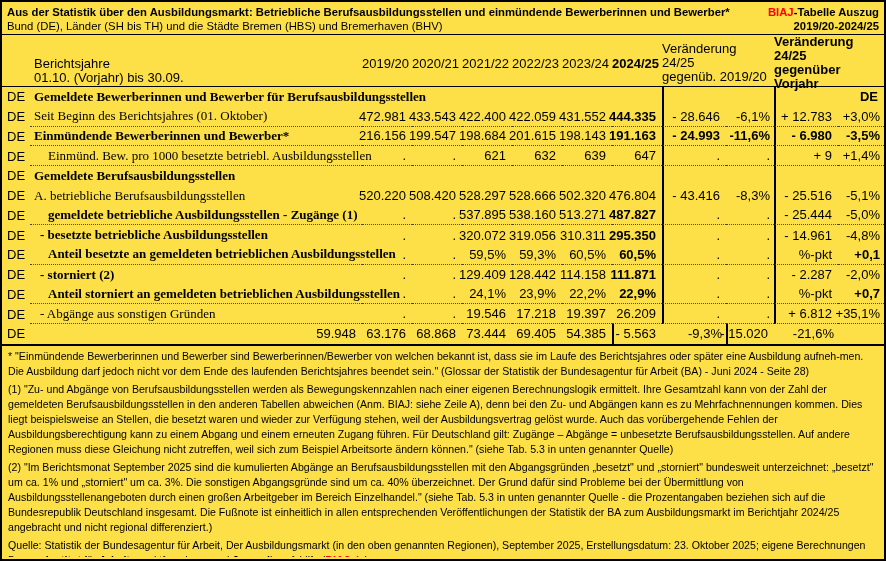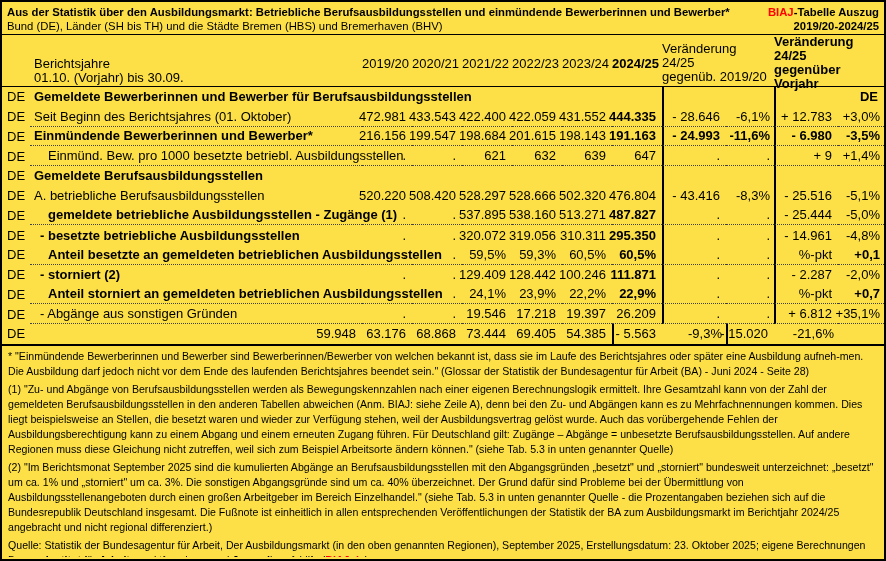--- a/index.html
+++ b/index.html
@@ -23,21 +23,21 @@
   .hlabel { padding-left:4px; line-height:14px; align-self:end; padding-bottom:6px; }
   .hyear { text-align:center; padding-right:6px; }
   .chg-head { grid-column:span 2; text-align:left; padding-right:4px; line-height:14px; }
 
   
   .tbody { border-bottom:2px solid #000; }
   .trow { height:19.75px; font-size:13px; }
   .trow > div { height:100%; box-sizing:border-box; display:flex; align-items:center; justify-content:flex-end;
                 padding-right:6px; white-space:nowrap; }
   .trow > .region { justify-content:flex-start; padding-left:5px; padding-right:0; }
-  .trow > .label { justify-content:flex-start; text-align:left; padding-right:2px; overflow:visible; }
+  .trow > .label { justify-content:flex-start; text-align:left; padding-right:2px; overflow:visible;font-family:Liberation Serif, serif; }
   .ind0 { padding-left:4px; } .ind1 { padding-left:10px; } .ind2 { padding-left:18px; }
   .span7 { grid-column:span 7; } .span2 { grid-column:span 2; }
   .bl { border-left:2px solid #000; }
   .pct { padding-right:4px !important; }
   .sep > div:not(.region) { border-bottom:1px dotted #444; }
 
   
   .notes { height:211px; box-sizing:border-box; padding:3px 6px 0 6px; font-size:10.6px; line-height:15px; overflow:hidden; }
   .notes p { margin:0 0 3px 0; }
 </style>
@@ -190,21 +190,21 @@
         <div class="bl">%-pkt</div>
         <div class="pct b">+0,1</div>
       </div>
       <div class="trow grid12">
         <div class="region">DE</div>
         <div class="label ind1 b">- storniert (2)</div>
         <div>.</div>
         <div>.</div>
         <div>129.409</div>
         <div>128.442</div>
-        <div>100.246</div>
+        <div>114.158</div>
         <div class="b ">111.871</div>
         <div class="bl">.</div>
         <div class="pct">.</div>
         <div class="bl">- 2.287</div>
         <div class="pct">-2,0%</div>
       </div>
       <div class="trow grid12 sep">
         <div class="region">DE</div>
         <div class="label ind2 b">Anteil storniert an gemeldeten betrieblichen Ausbildungsstellen</div>
         <div>.</div>

